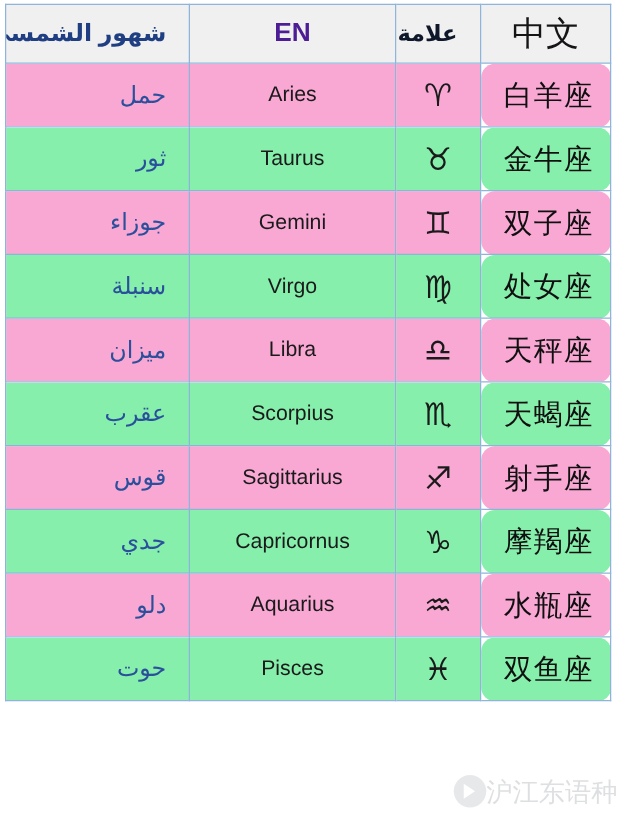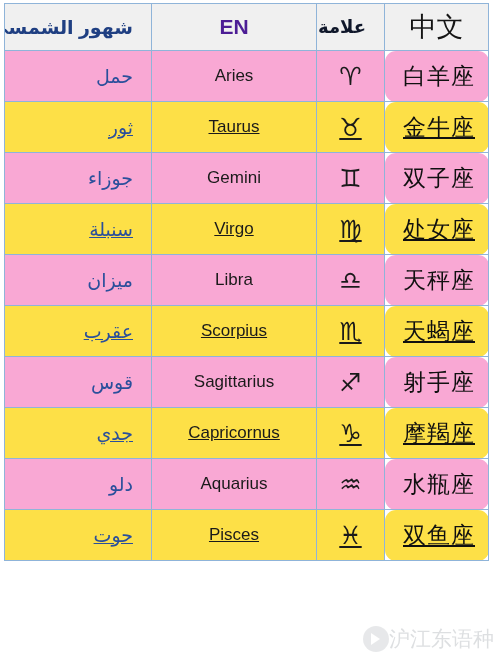--- a/index.html
+++ b/index.html
@@ -71,21 +71,21 @@
     color: #151515;
     text-align: center;
     font-weight: normal;
     font-size: 27px;
     font-family: "DejaVu Sans", sans-serif;
   }
 
   
   tbody tr { height: 51px; }
   tbody tr.odd  td { background: #f9a8d4; }
-  tbody tr.even td { background: #fde047; text-decoration: underline; }
+  tbody tr.even td { background: #86efac; }
 
   td.ar {
     color: #2a4f9b;
     text-align: right;
     direction: rtl;
     font-size: 19px;
   }
   td.en {
     color: #1a1a1a;
     text-align: center;
@@ -107,21 +107,21 @@
     border-radius: 11px;
   }
 
   
   #watermark {
     position: absolute;
     right: 6px;
     bottom: 8px;
     height: 38px;
     display: flex;
-    align-items: center;
+    align-items: flex-start;
     gap: 0;
     opacity: 0.33;
     pointer-events: none;
     user-select: none;
     margin-top: 48px;
   }
   #watermark .wm-logo {
     width: 26px;
     height: 26px;
     border-radius: 50%;

